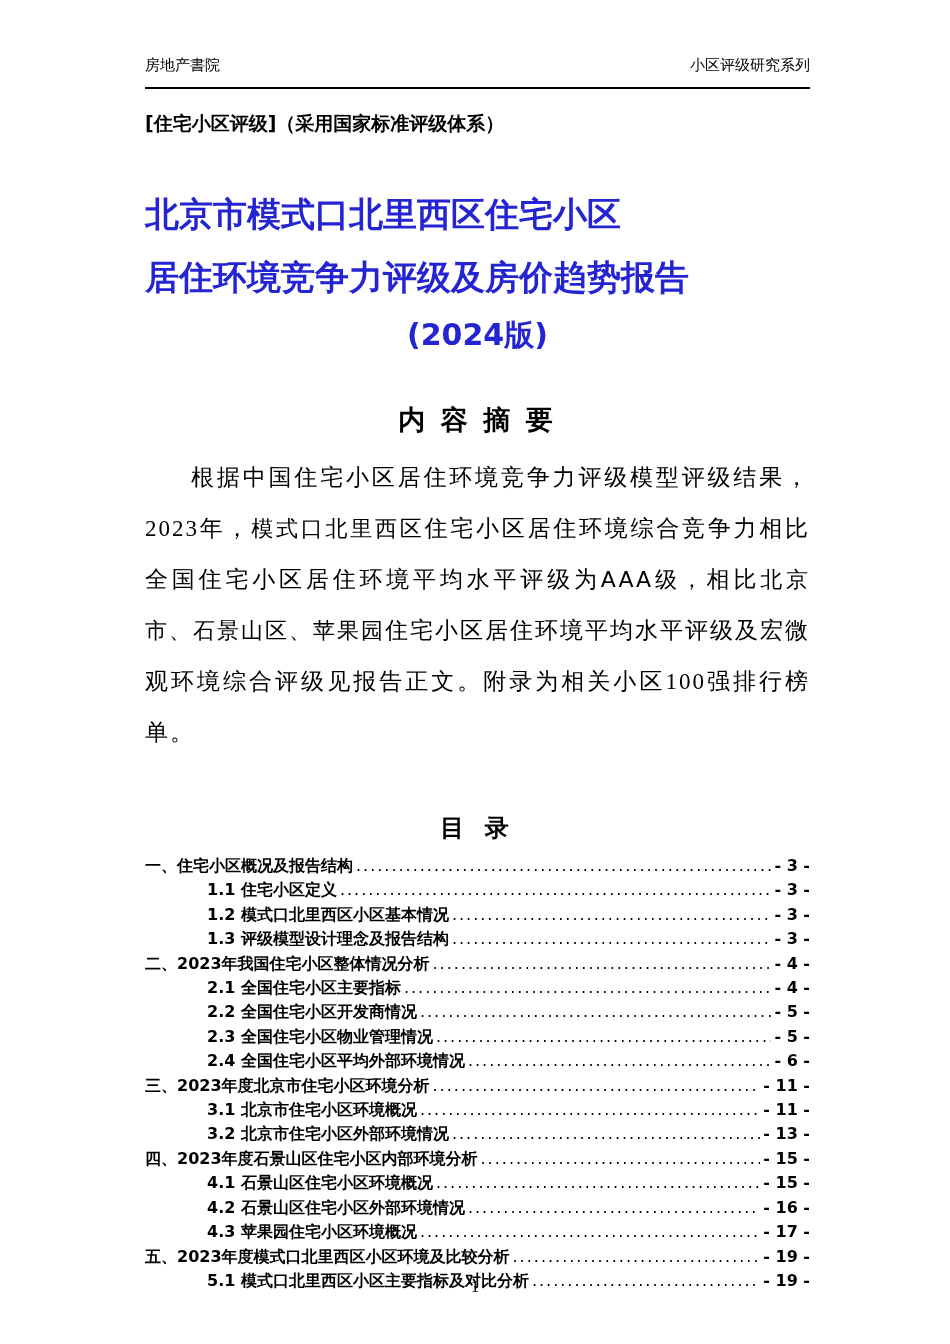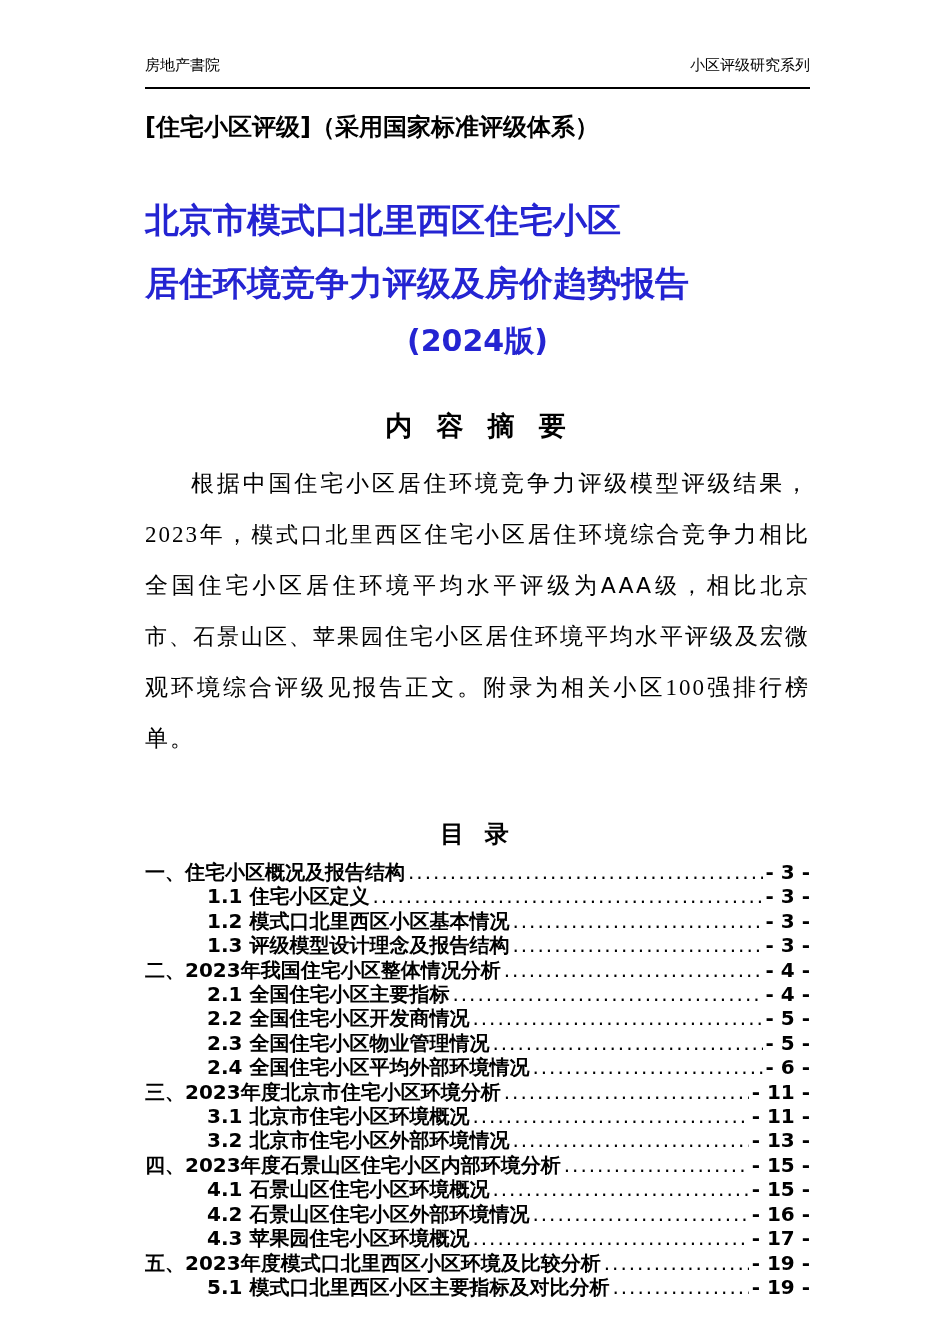--- a/index.html
+++ b/index.html
@@ -25,21 +25,21 @@
   }
   .hdr-rule {
     margin-top: 12px;
     border-bottom: 2px solid #000;
   }
   
   .tag {
     margin-top: 22px;
     font-family: "DejaVu Sans", "Liberation Sans", sans-serif;
     font-weight: 700;
-    font-size: 24px;
+    font-size: 19px;
   }
   
   .title {
     margin-top: 46px;
     text-align: left;
     color: var(--title-blue);
     font-family: "DejaVu Sans", "Liberation Sans", sans-serif;
     font-weight: 700;
     font-size: 34px;
     line-height: 63px;
@@ -49,21 +49,21 @@
     text-align: center;
     color: var(--title-blue);
     font-family: "DejaVu Sans", "Liberation Sans", sans-serif;
     font-weight: 700;
     font-size: 30px;
   }
   
   .summary-heading {
     margin-top: 46px;
     text-align: center;
-    font-family: Liberation Mono, monospace;
+    font-family: Liberation Sans, sans-serif;
     font-weight: 700;
     font-size: 27px;
     letter-spacing: 4px;
   }
   .summary {
     margin-top: 14px;
     font-size: 23px;
     line-height: 51px;
     letter-spacing: 2px;
     text-align: justify;
@@ -78,21 +78,21 @@
     font-weight: 700;
     font-size: 24px;
     letter-spacing: 6px;
   }
   .toc { margin-top: 10px; }
   .toc-row {
     display: flex;
     align-items: baseline;
     font-family: "DejaVu Sans", "Liberation Sans", sans-serif;
     font-weight: 700;
-    font-size: 20px;
+    font-size: 16px;
     line-height: 24.4px;
     white-space: nowrap;
   }
   .toc-row.lvl2 { padding-left: 62px; }
   .toc-label { flex: 0 0 auto; }
   .toc-leader {
     flex: 1 1 auto;
     overflow: hidden;
     margin: 0 3px;
     white-space: nowrap;

